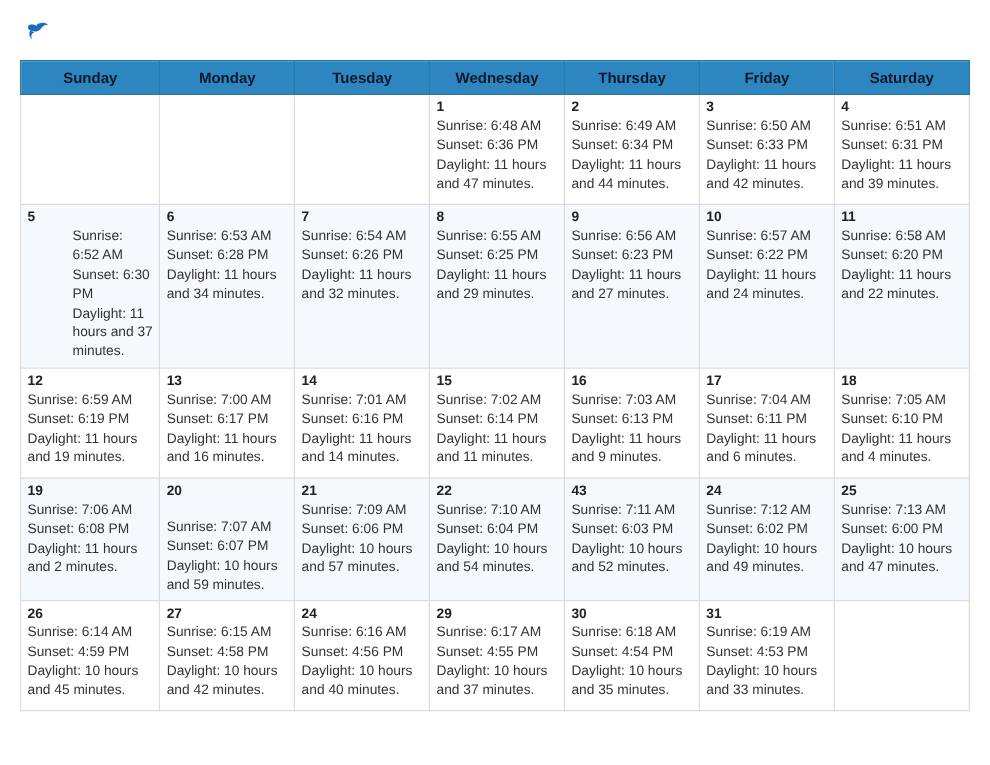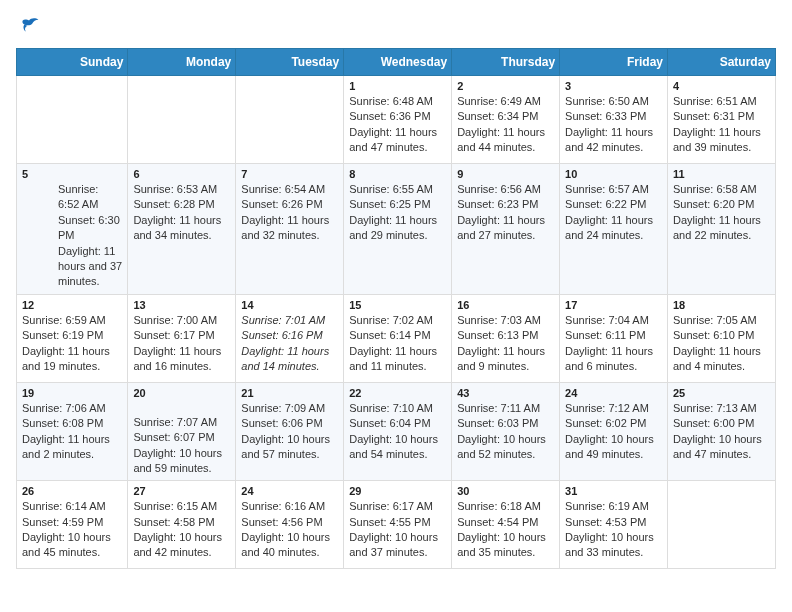--- a/index.html
+++ b/index.html
@@ -49,25 +49,25 @@
       font-size: 16px;
       color: #555;
     }
     .calendar {
       width: 100%;
       border-collapse: collapse;
       border: 1px solid #ccc;
     }
     .calendar th {
       background-color: #2e86c1;
-      color: #ffffff;
+      color: #0f172a;
       font-size: 12px;
       font-weight: bold;
       padding: 6px 4px;
-      text-align: right;
+      text-align: center;
       border: 1px solid #2878a8;
     }
     .calendar td {
       vertical-align: top;
       border: 1px solid #ddd;
       padding: 4px 5px;
       font-size: 9.5px;
       color: #333;
       min-width: 100px;
       background: #fff;
@@ -204,21 +204,21 @@
 Daylight: 11 hours and 19 minutes.</div>
         </td>
         <td>
           <span class="day-number">13</span>
           <div class="day-info" style="white-space: pre-line;">Sunrise: 7:00 AM
 Sunset: 6:17 PM
 Daylight: 11 hours and 16 minutes.</div>
         </td>
         <td>
           <span class="day-number">14</span>
-          <div class="day-info" style="white-space: pre-line; font-style: italic;">Sunrise: 7:01 AM
+          <div class="day-info" style="white-space: pre-line;">Sunrise: 7:01 AM
 Sunset: 6:16 PM
 Daylight: 11 hours and 14 minutes.</div>
         </td>
         <td>
           <span class="day-number">15</span>
           <div class="day-info" style="white-space: pre-line;">Sunrise: 7:02 AM
 Sunset: 6:14 PM
 Daylight: 11 hours and 11 minutes.</div>
         </td>
         <td>

